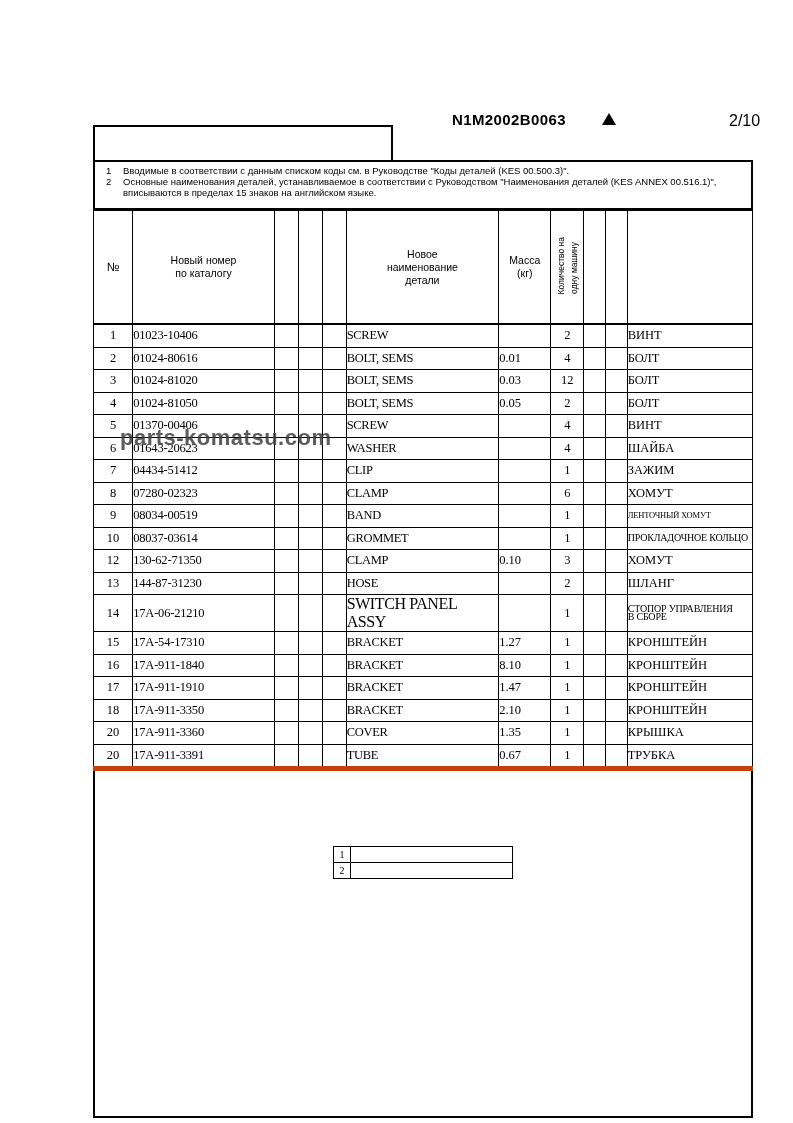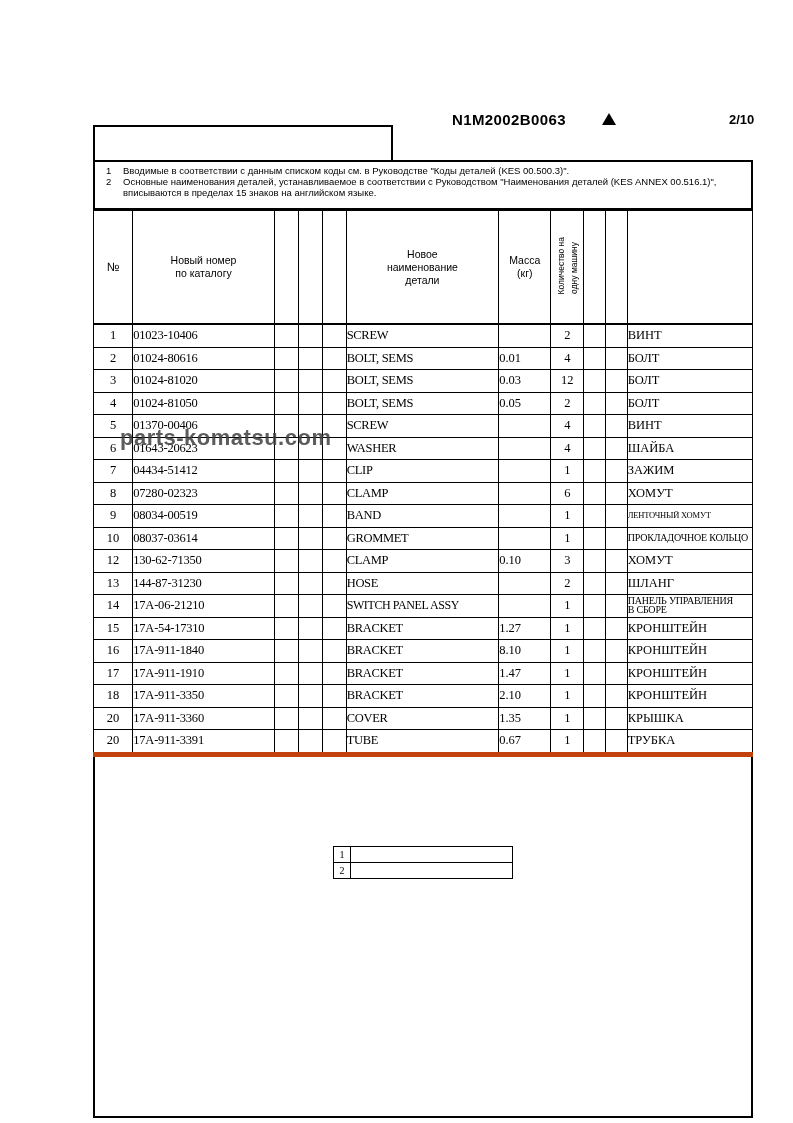--- a/index.html
+++ b/index.html
@@ -39,22 +39,22 @@
     top: 72px;
     width: 0; height: 0;
     border-left: 7px solid transparent;
     border-right: 7px solid transparent;
     border-bottom: 12px solid #000;
   }
   .page-num {
     position: absolute;
     left: 729px;
     top: 71px;
-    font-size: 13px;
-    font-weight: bold;
+    font-size: 16px;
+    font-weight: normal;
   }
 
   
   .top-box {
     position: absolute;
     left: 93px;
     top: 84px;
     width: 296px;
     height: 35px;
     border: 2px solid #000;
@@ -189,21 +189,21 @@
     font-size: 8.5px;
     line-height: 9.5px;
     letter-spacing: -0.2px;
   }
   td.cell-rus.tiny {
     font-size: 10px;
     line-height: 8.5px;
     letter-spacing: -0.2px;
   }
   td.cell-name.small {
-    font-size: 12px;
+    font-size: 16px;
     letter-spacing: -0.4px;
   }
 
   
   tr.last td { border-bottom: 5px solid #c2410c; }
 
   
   .footer-table {
     position: absolute;
     left: 333px;
@@ -480,21 +480,21 @@
         <td class="cell-no">14</td>
         <td class="cell-part">17A-06-21210</td>
         <td></td>
         <td></td>
         <td></td>
         <td class="cell-name small">SWITCH PANEL ASSY</td>
         <td class="cell-mass"></td>
         <td class="cell-qty">1</td>
         <td></td>
         <td></td>
-        <td class="cell-rus tiny" style="white-space: pre-line;">ПАНЕЛЬ УПРАВЛЕНИЯ
+        <td class="cell-rus tiny" style="white-space: pre-line;">СТОПОР УПРАВЛЕНИЯ
 В СБОРЕ</td>
       </tr>
 
       <tr class="data">
         <td class="cell-no">15</td>
         <td class="cell-part">17A-54-17310</td>
         <td></td>
         <td></td>
         <td></td>
         <td class="cell-name">BRACKET</td>

